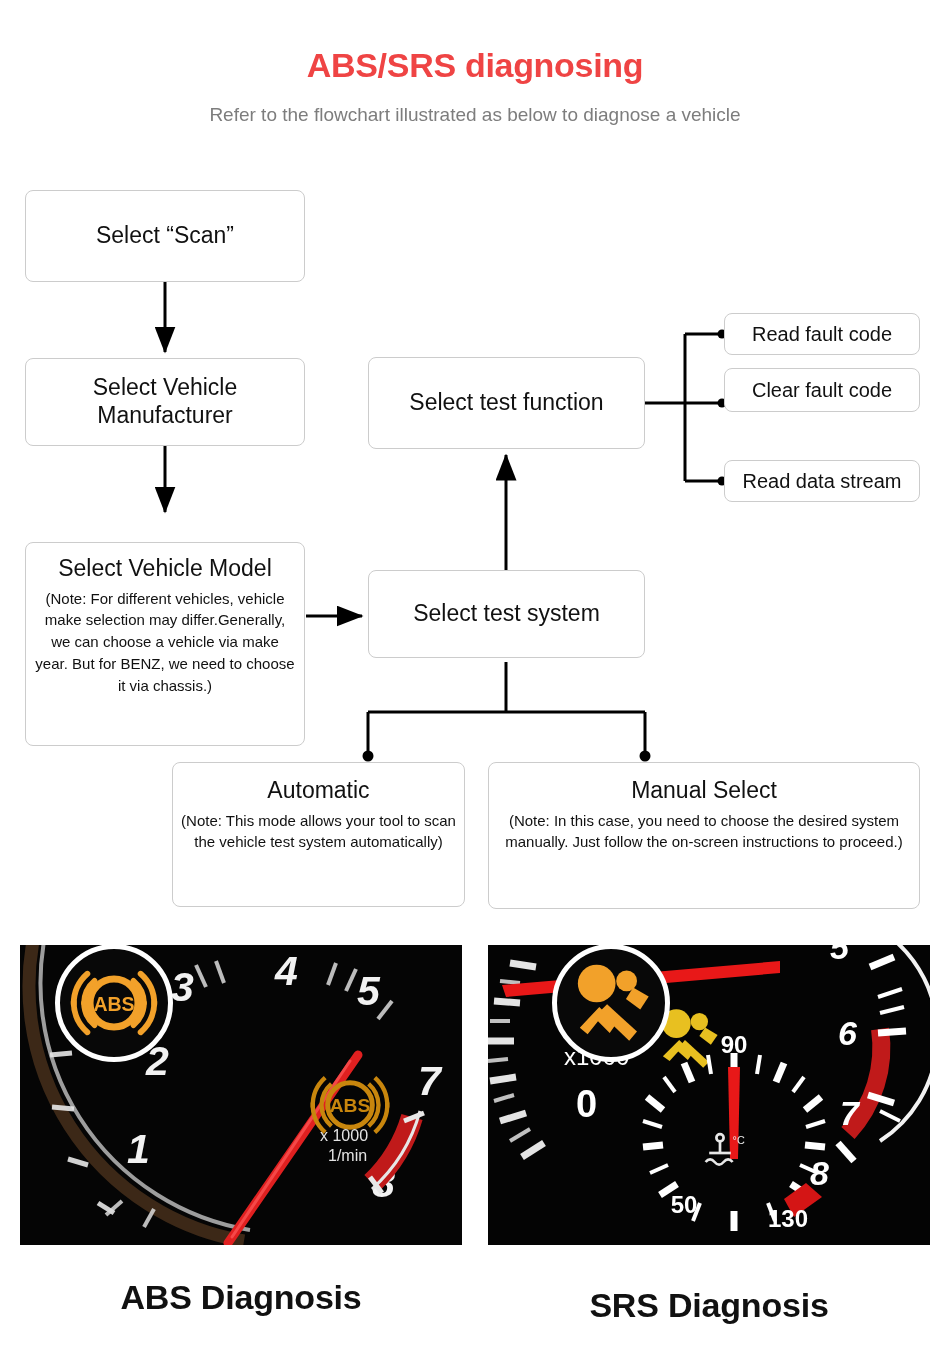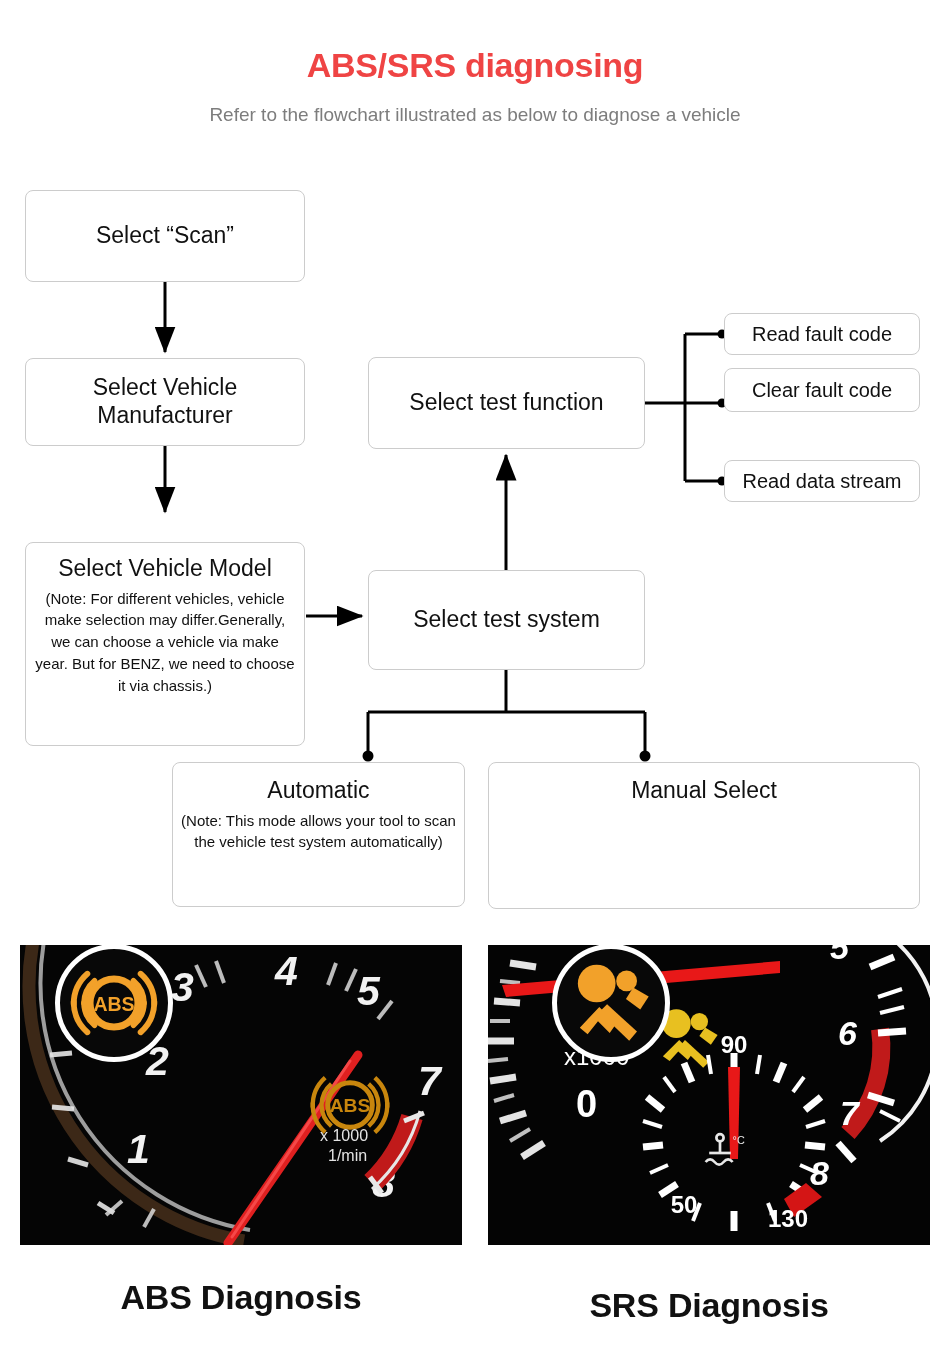--- a/index.html
+++ b/index.html
@@ -73,21 +73,21 @@
     margin-top: 5px;
   }
   .node-small .node-title {
     font-size: 20px;
   }
 
   
   #node-scan           { left: 25px;  top: 190px; width: 280px; height: 92px; }
   #node-manufacturer   { left: 25px;  top: 358px; width: 280px; height: 88px; }
   #node-model          { left: 25px;  top: 518px; width: 280px; height: 204px; justify-content: flex-start; padding-top: 12px; margin-top: 24px; }
-  #node-test-system    { left: 368px; top: 570px; width: 277px; height: 100px; }
+  #node-test-system    { left: 368px; top: 570px; width: 277px; height: 88px; }
   #node-test-function  { left: 368px; top: 357px; width: 277px; height: 92px; }
   #node-read-fault     { left: 724px; top: 313px; width: 196px; height: 42px; }
   #node-clear-fault    { left: 724px; top: 368px; width: 196px; height: 44px; }
   #node-read-data      { left: 724px; top: 460px; width: 196px; height: 42px; }
   #node-automatic      { left: 172px; top: 762px; width: 293px; height: 145px; justify-content: flex-start; padding-top: 14px; }
   #node-manual         { left: 488px; top: 762px; width: 432px; height: 147px; justify-content: flex-start; padding-top: 14px; }
 
   #connectors {
     position: absolute;
     left: 0; top: 0;
@@ -218,20 +218,21 @@
     <div class="node-title">Read data stream</div>
   </div>
 
   <div class="node" id="node-automatic">
     <div class="node-title big">Automatic</div>
     <div class="node-note">(Note: This mode allows your tool to scan the vehicle test system automatically)</div>
   </div>
 
   <div class="node" id="node-manual">
     <div class="node-title big">Manual Select</div>
+    <div class="node-note">(Note: In this case, you need to choose the desired system manually. Just follow the on-screen instructions to proceed.)</div>
   </div>
 </div>
 
 <div id="photos">
 
   <div class="photo-panel" id="panel-abs">
     <svg viewBox="0 0 442 300" width="442" height="300">
       <rect x="0" y="0" width="442" height="300" fill="#050505"></rect>
 
       <path d="M 30 -30 A 250 250 0 0 0 230 285" stroke="#b9b9b9" stroke-width="4" fill="none" opacity="0.85"></path>

